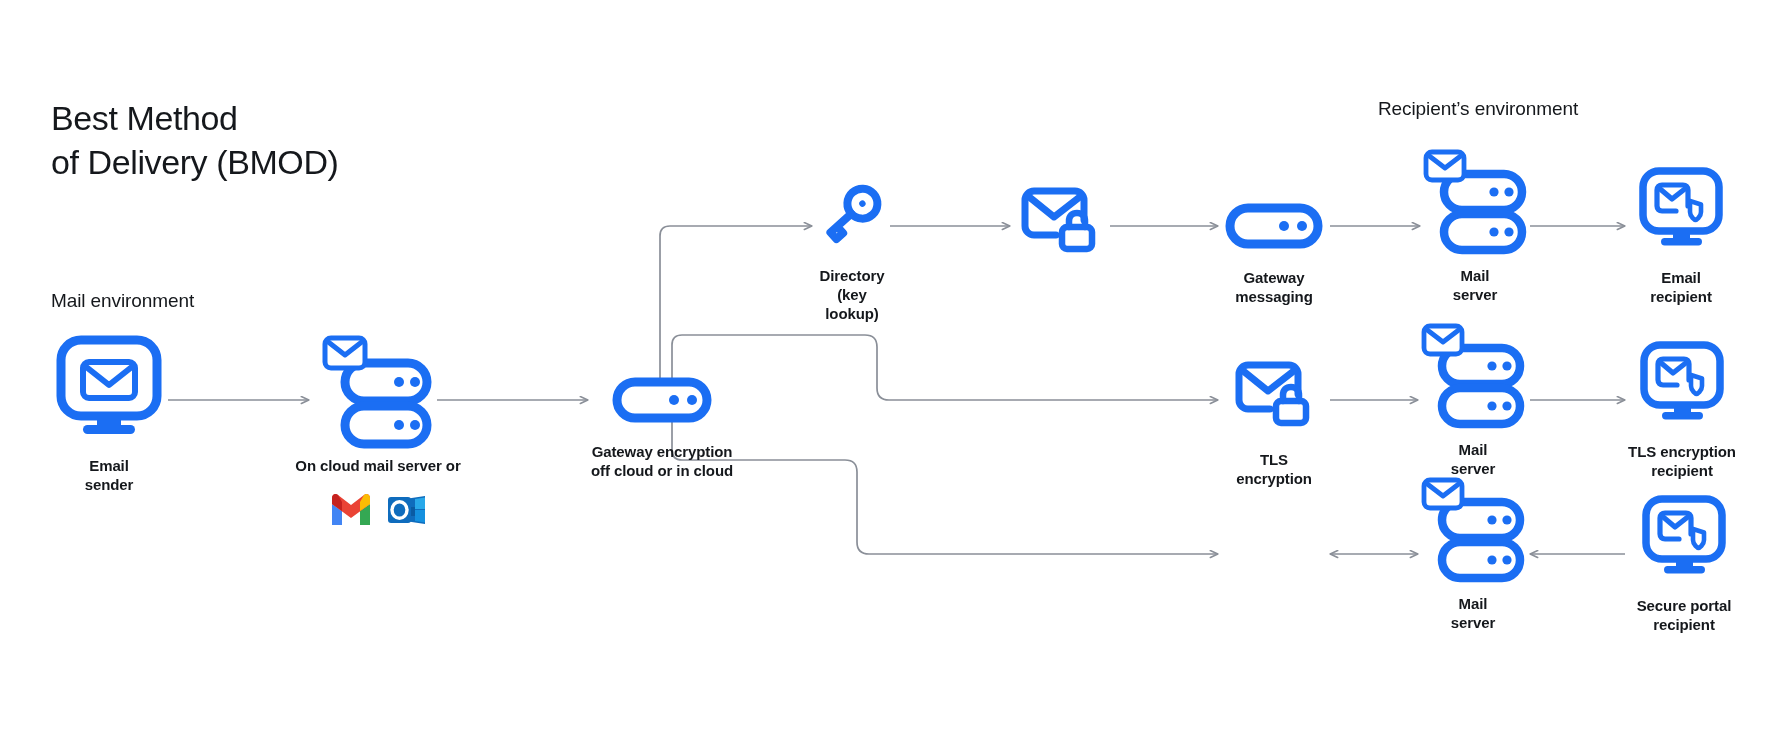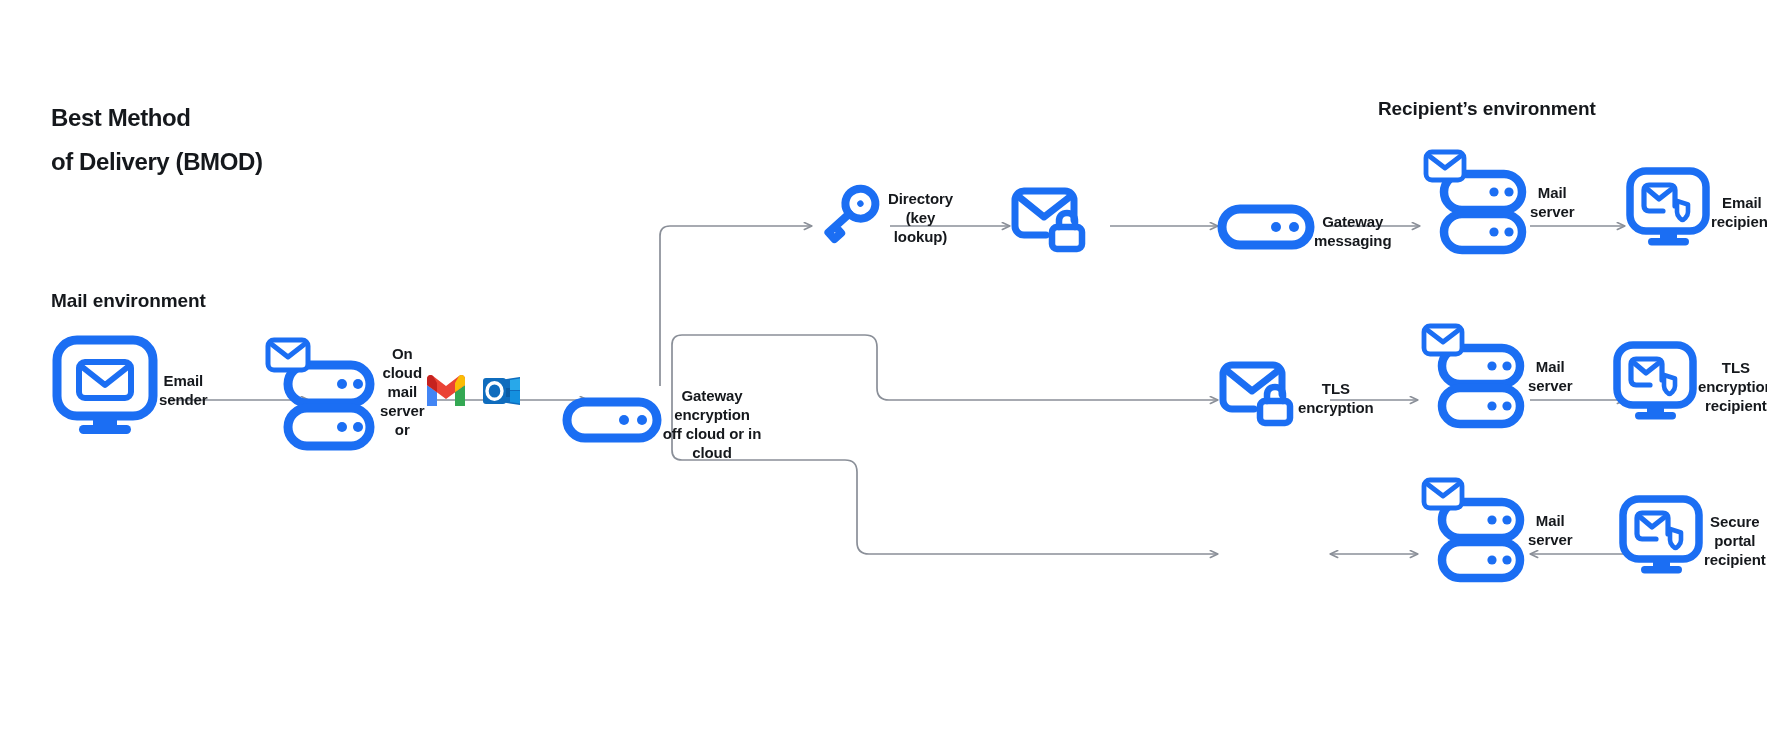--- a/index.html
+++ b/index.html
@@ -1,31 +1,31 @@
 <!DOCTYPE html>
 <html><head>
 <meta charset="utf-8">
 <style>
   html,body{margin:0;padding:0;background:#ffffff;}
   body{width:1767px;height:732px;font-family:"Liberation Sans",sans-serif;color:#111418;overflow:hidden;}
   #stage{position:relative;width:1767px;height:732px;}
 
   .title{
     position:absolute;left:51px;top:96px;width:520px;
-    font-size:24px;line-height:44px;font-weight:bold;color:#15181c;letter-spacing:-0.4px;
+    font-size:34px;line-height:44px;font-weight:normal;color:#15181c;letter-spacing:-0.4px;
   }
   .title span{display:block;}
 
   .env-head{
-    position:absolute;font-size:19px;font-weight:bold;color:#15181c;letter-spacing:-0.1px;white-space:nowrap;
+    position:absolute;font-size:19px;font-weight:normal;color:#15181c;letter-spacing:-0.1px;white-space:nowrap;
   }
   #your-env{left:51px;top:290px;}
   #recip-env{left:1378px;top:98px;}
 
-  .node{position:absolute;display:flex;flex-direction:row;align-items:center;}
+  .node{position:absolute;display:flex;flex-direction:column;align-items:center;gap:12px;}
   .node .icon{display:flex;align-items:flex-end;justify-content:center;}
   .node .label{
     margin-top:8px;text-align:center;font-size:15px;line-height:19px;
     font-weight:bold;color:#15181c;white-space:pre-line;letter-spacing:-0.1px;
   }
   .logos{display:flex;gap:14px;align-items:center;justify-content:center;margin-top:6px;}
 
   svg{display:block;overflow:visible;}
   #wires{position:absolute;left:0;top:0;width:1767px;height:732px;pointer-events:none;}
 </style>

